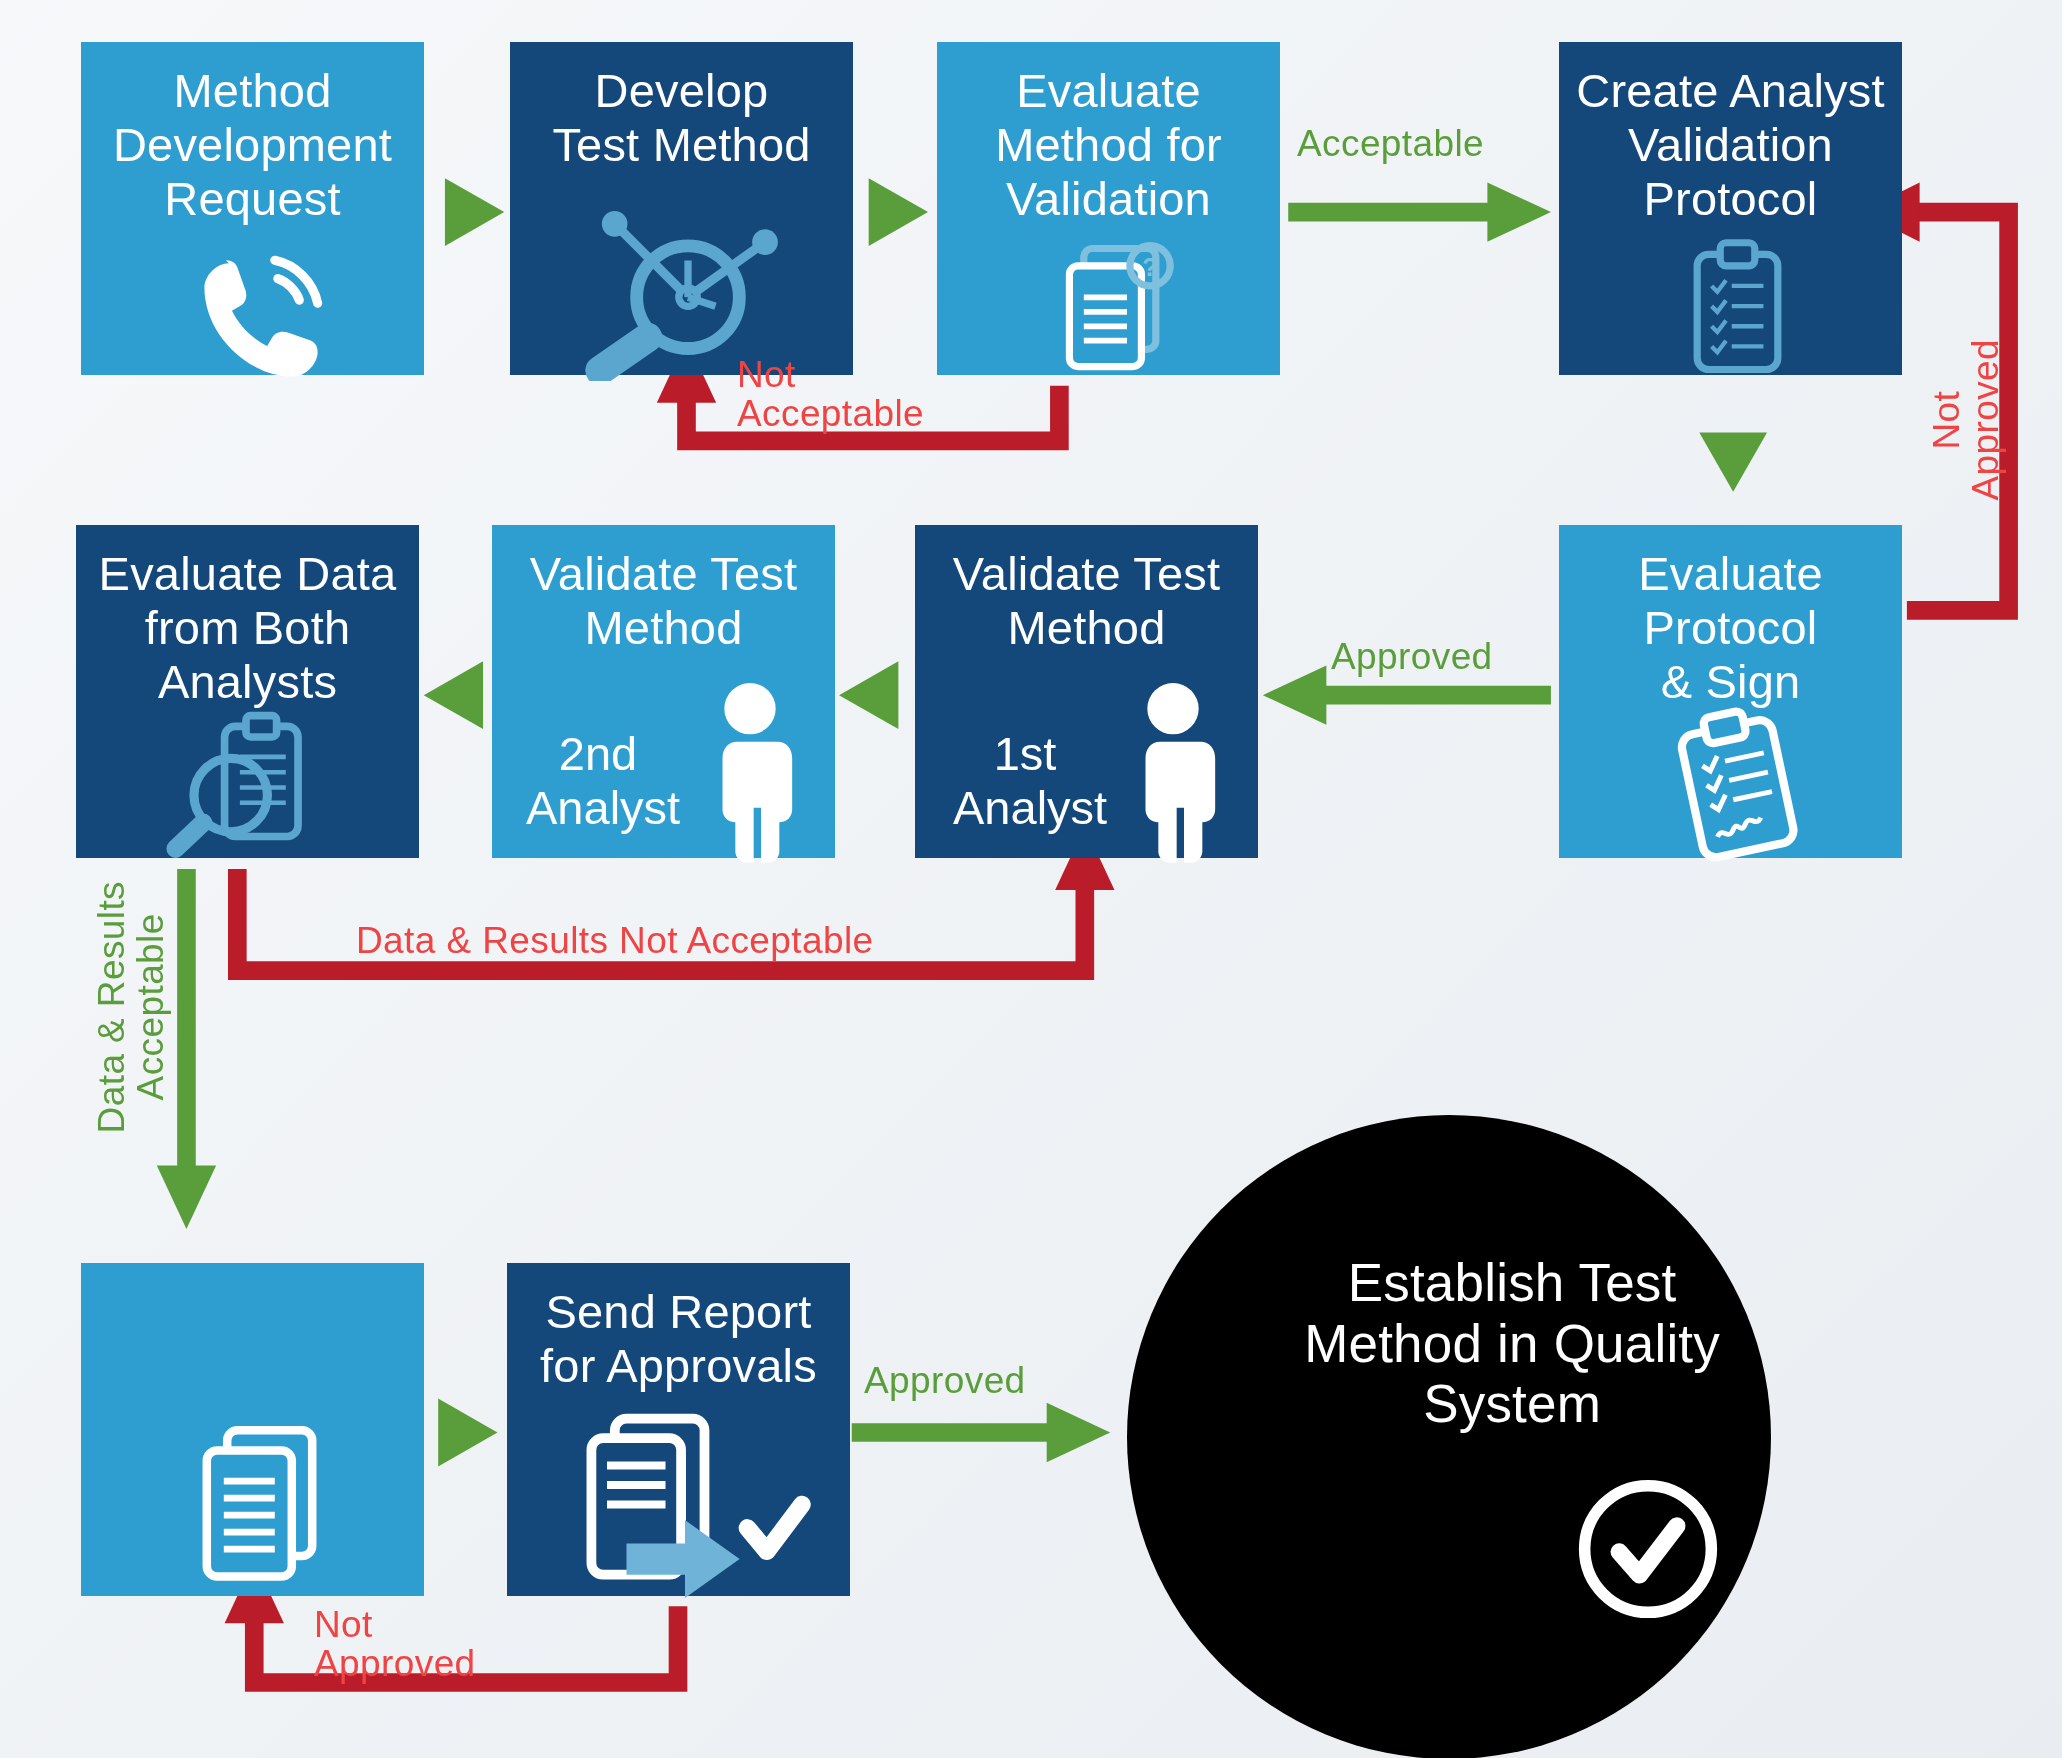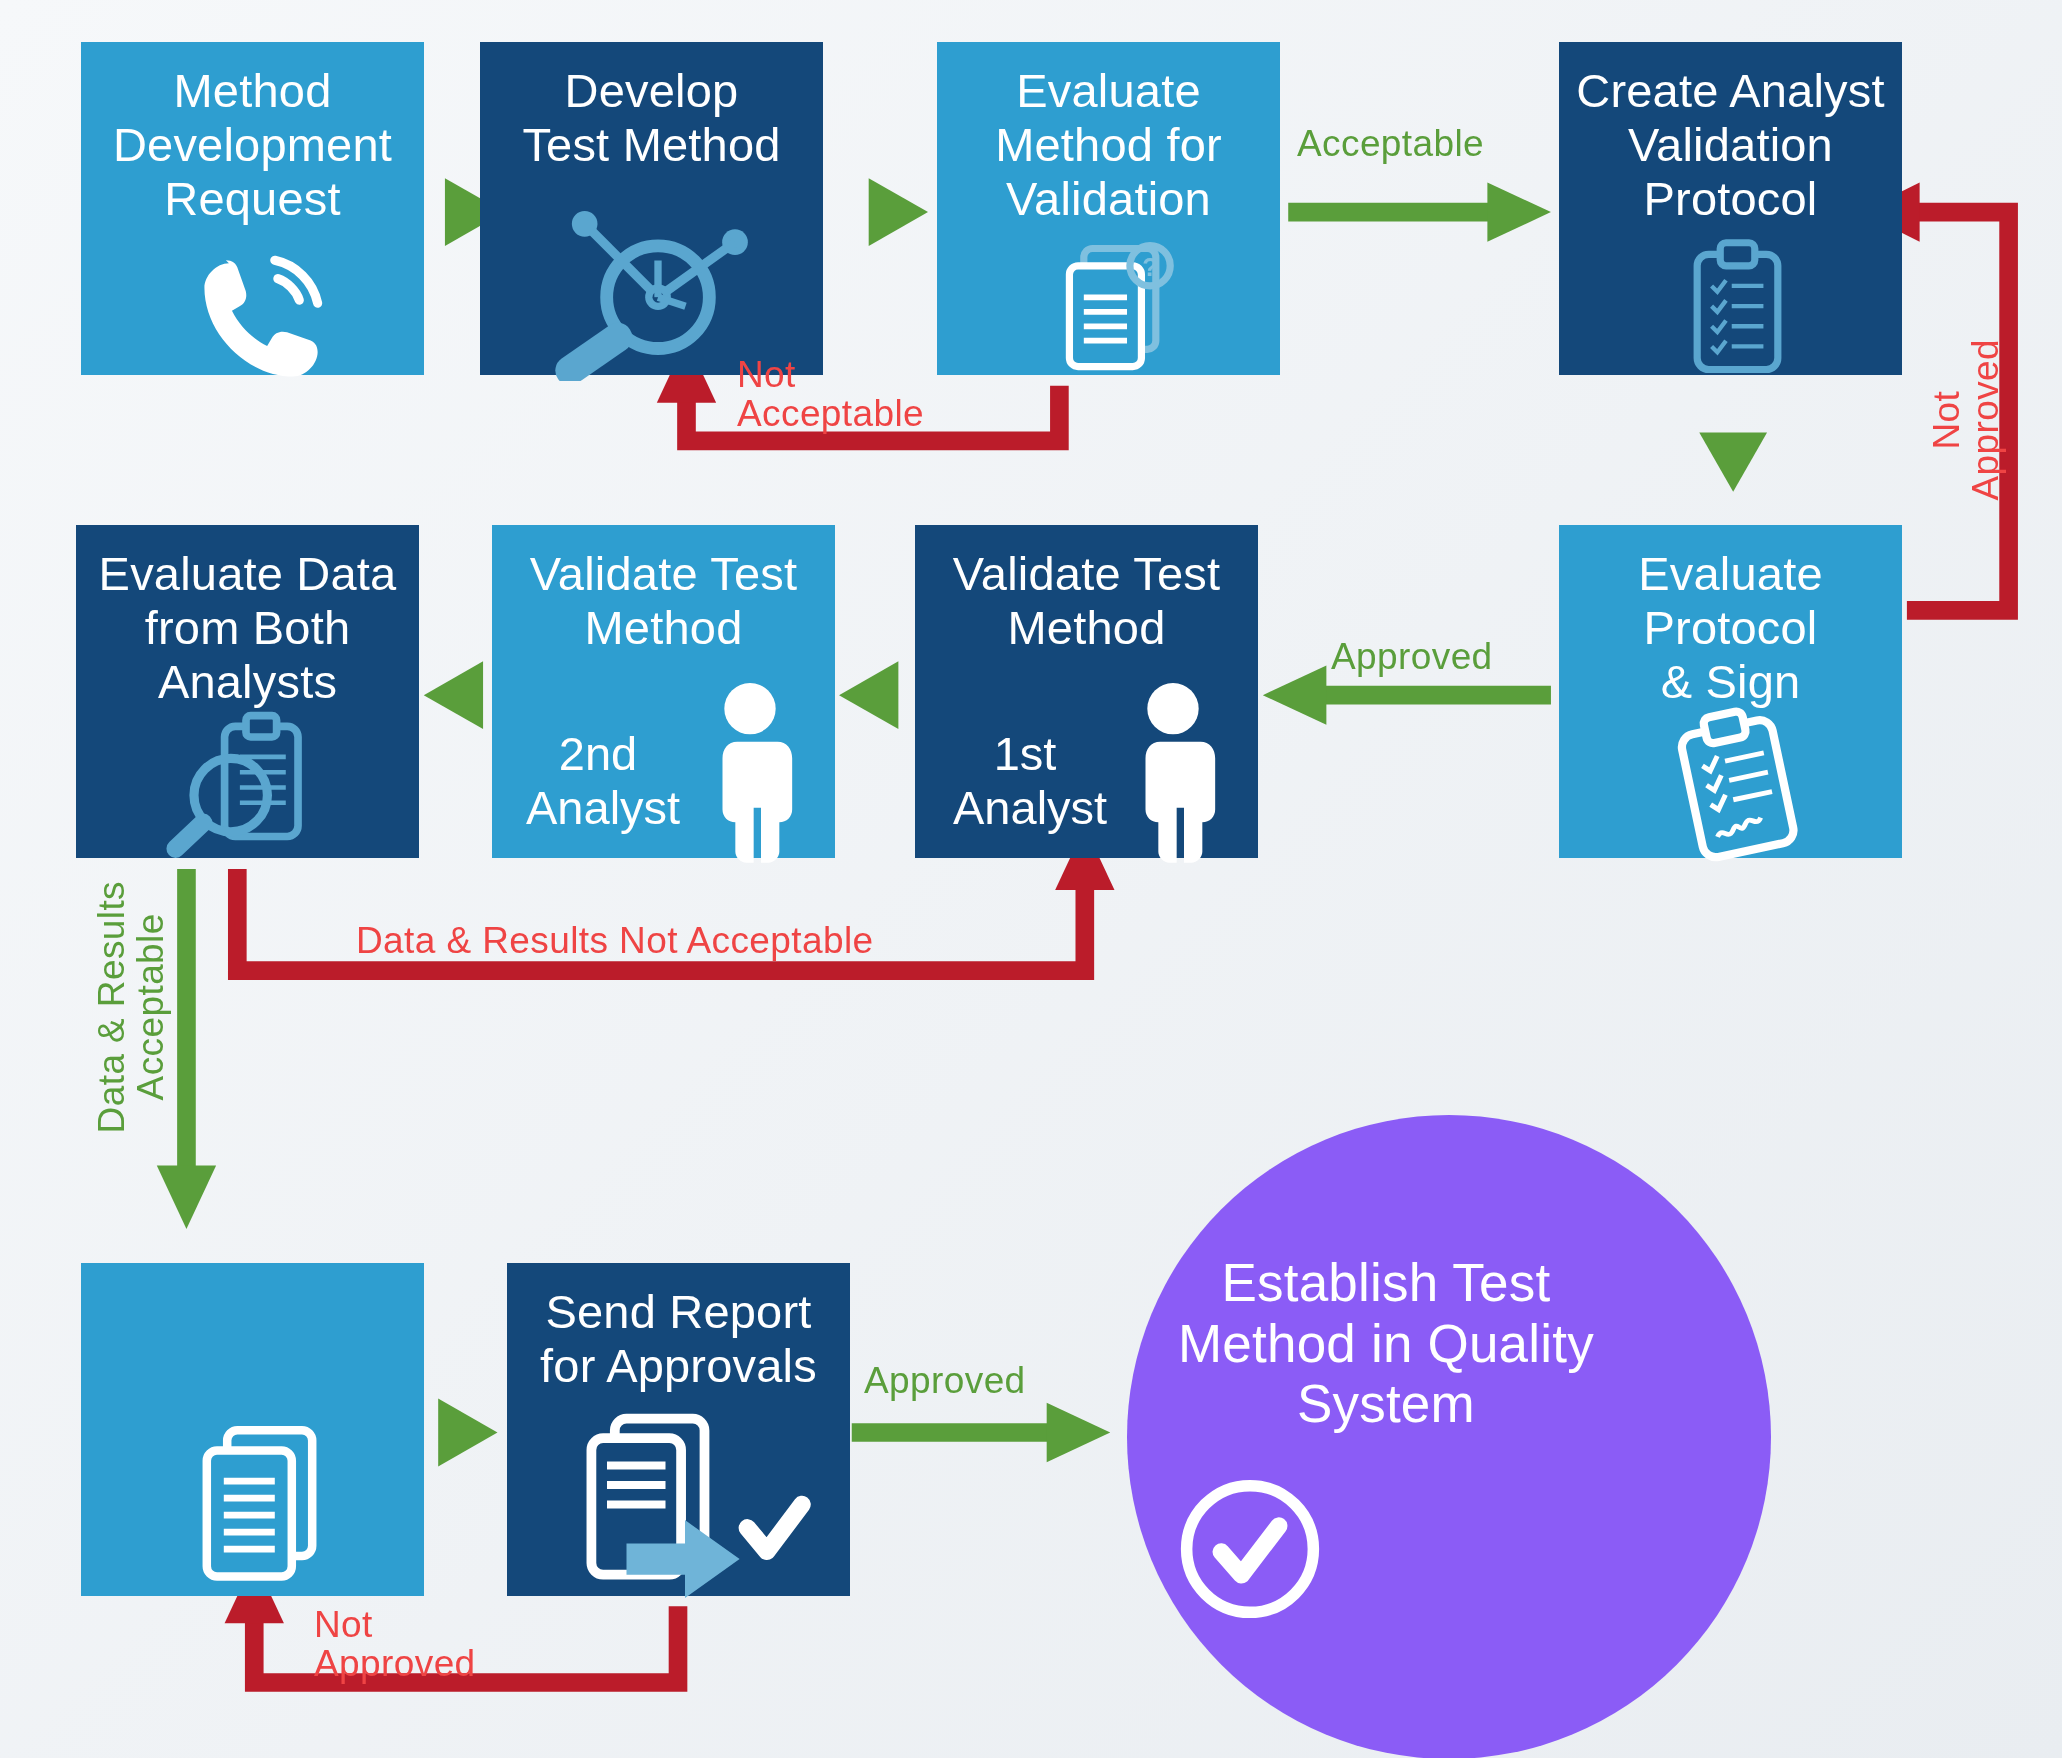--- a/index.html
+++ b/index.html
@@ -4,21 +4,21 @@
 <style>
   *{box-sizing:border-box;margin:0;padding:0}
   body{font-family:"Helvetica Neue",Helvetica,Arial,sans-serif;background:linear-gradient(135deg,#f6f8fa 0%,#e9edf1 100%);font-weight:300}
   .canvas{position:relative;width:2062px;height:1759px}
   .node{position:absolute;color:#fff;text-align:center;padding:22px 15.3px 0;line-height:1.15}
   .node.square{width:343px;height:333px}
   .node .lbl{font-size:47px;letter-spacing:0.2px}
   .node .sub{font-size:47px;margin-top:24px}
   .light{background:#2e9ed0}
   .dark{background:#14487a}
-  .circle{border-radius:50%;background:#8b5cf6;width:644px;height:644px;display:flex;flex-direction:column;align-items:flex-start;justify-content:center;padding:0 51px}
+  .circle{border-radius:50%;background:#000000;width:644px;height:644px;display:flex;flex-direction:column;align-items:flex-end;justify-content:center;padding:0 51px}
   .circle .lbl{font-size:53px}
   .conn-label{position:absolute;font-size:37px;letter-spacing:0.4px}
   .green-text{color:#5a9e3b}
   .red-text{color:#ef4444}
   .vtext{writing-mode:vertical-rl;transform:rotate(180deg)}
   svg.icon{position:absolute}
 </style>
 </head>
 <body>
 
@@ -75,21 +75,21 @@
       <span>Method</span><br>
       <span>Development</span><br>
       <span>Request</span>
     </div>
     <svg class="icon" viewBox="0 0 100 100" style="left:102px;top:203px;width:153px;height:153px">
       <path d="M30 12c-8 0-16 8-16 16 0 30 28 58 58 58 8 0 16-8 16-16 0-4-2-7-6-8l-14-5c-4-1-8 0-10 4l-3 5c-10-5-18-13-23-23l5-3c4-2 5-6 4-10l-5-14c-1-4-4-6-8-6z" fill="#fff"></path>
       <path d="M62 22c6 2 12 8 14 14 M60 10c14 3 25 14 28 28" fill="none" stroke="#fff" stroke-width="6" stroke-linecap="round"></path>
     </svg>
   </div>
 
-  <div class="node square dark" style="left:480px;top:42px">
+  <div class="node square dark" style="left:510px;top:42px">
     <div class="lbl">
       <span>Develop</span><br>
       <span>Test Method</span>
     </div>
     <svg class="icon" viewBox="0 0 120 100" style="left:68px;top:153px;width:220px;height:186px">
       <circle cx="60" cy="55" r="28" fill="none" stroke="#5aa6cf" stroke-width="7"></circle>
       <line x1="38" y1="77" x2="12" y2="95" stroke="#5aa6cf" stroke-width="16" stroke-linecap="round"></line>
       <circle cx="20" cy="15" r="7" fill="#5aa6cf"></circle>
       <circle cx="60" cy="55" r="7" fill="#5aa6cf"></circle>
       <circle cx="102" cy="25" r="7" fill="#5aa6cf"></circle>

